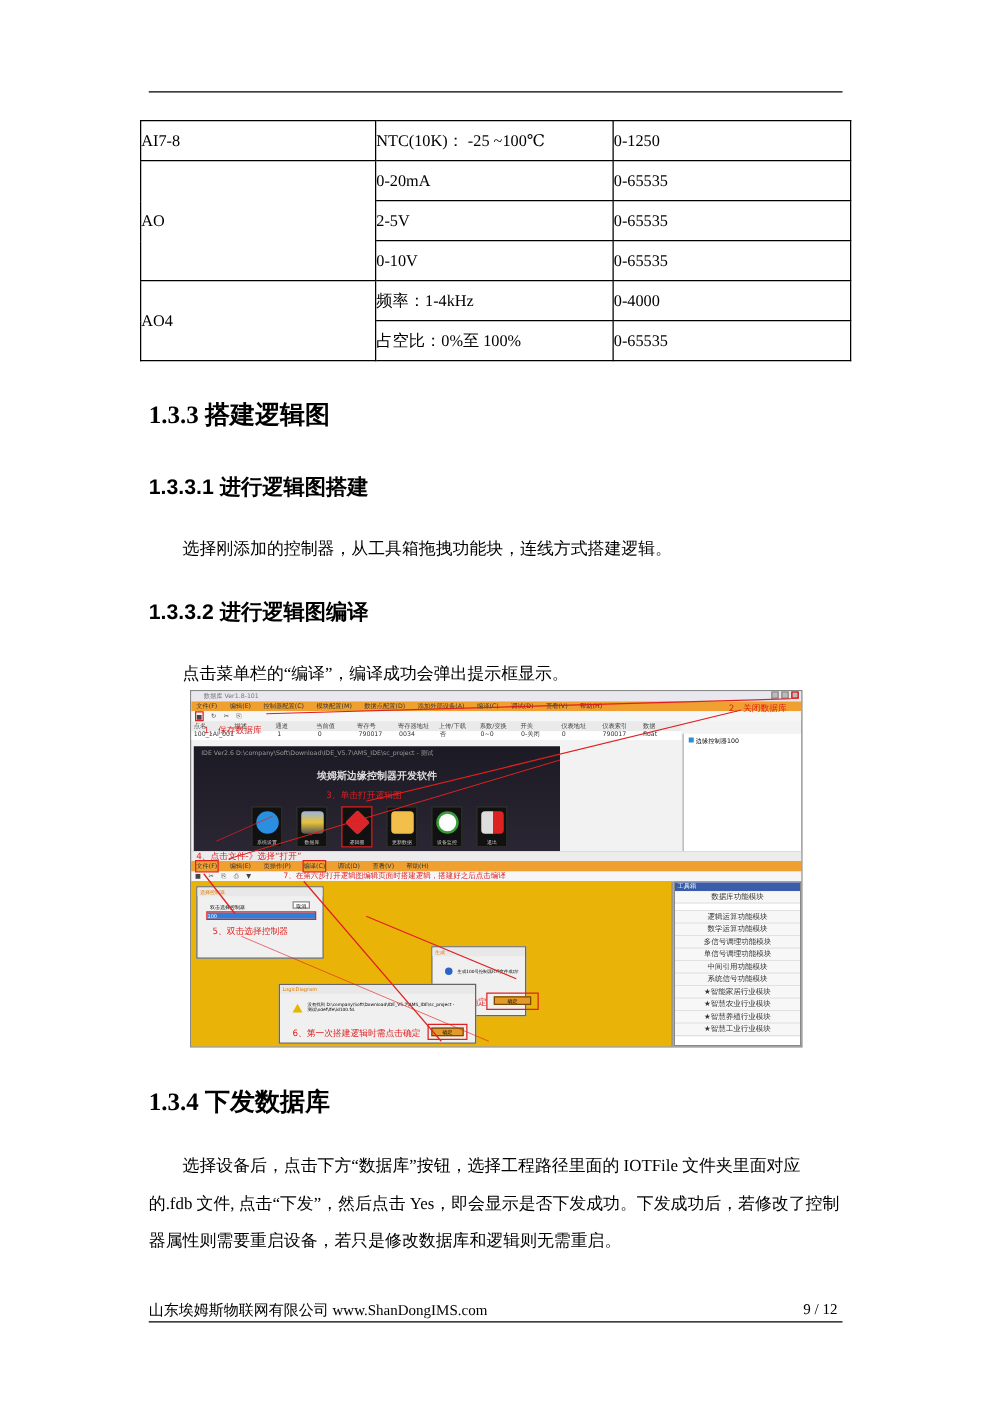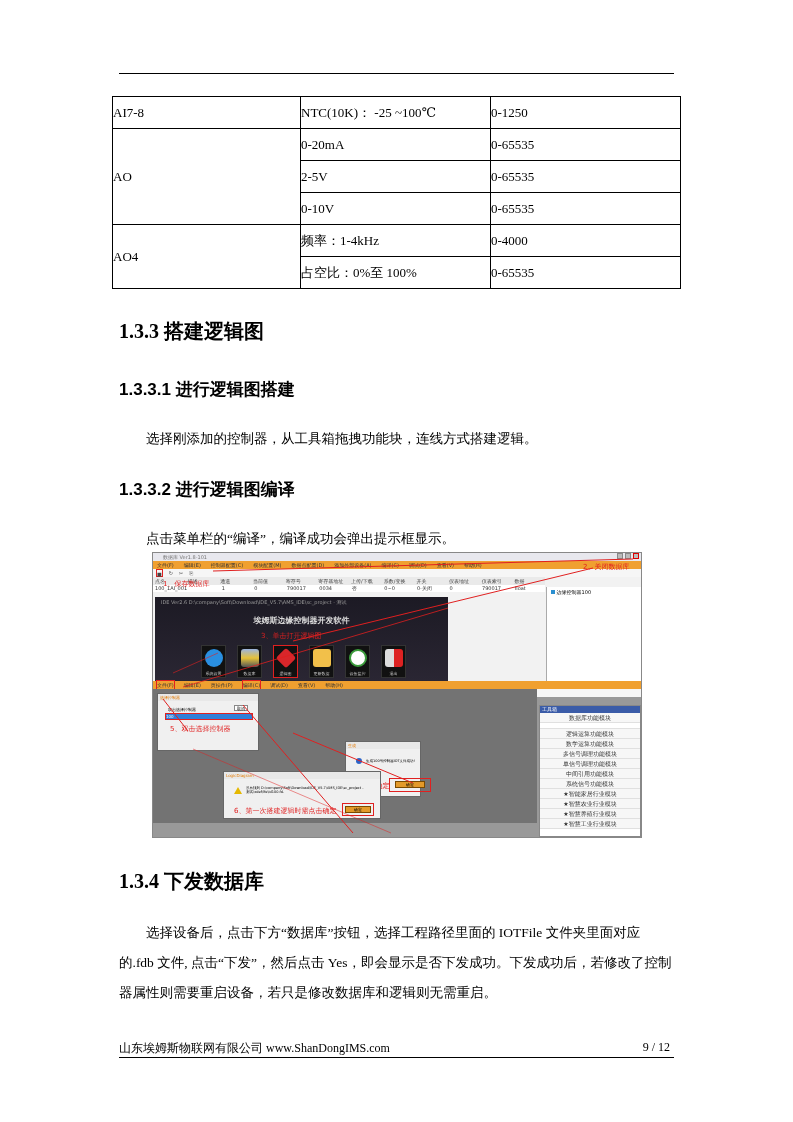--- a/index.html
+++ b/index.html
@@ -25,21 +25,21 @@
   .dark-panel { position: absolute; left: 2px; top: 44px; width: 293px; height: 84px; background: linear-gradient(#1c1a24, #2a2633); color: #fff; }
   .dark-panel .subtitle { position: absolute; top: 2px; left: 6px; font-size: 5px; color: #999; }
   .dark-panel .title { position: absolute; top: 18px; width: 100%; text-align: center; font-size: 8px; font-weight: bold; color: #ddd; }
   .icons { position: absolute; top: 48px; left: 46px; display: flex; gap: 11px; }
   .icon-tile { width: 25px; height: 33px; background: #111; border: 1px solid #333; position: relative; }
   .icon-tile .glyph { position: absolute; left: 3px; top: 3px; width: 18px; height: 18px; border-radius: 3px; }
   .icon-tile .lbl { position: absolute; bottom: 1px; width: 100%; text-align: center; font-size: 4px; color: #ccc; }
   .right-pane { position: absolute; left: 393px; top: 34px; width: 95px; height: 94px; background: #fff; border-left: 1px solid #aaa; }
   .second-win { position: absolute; left: 0; top: 128px; width: 490px; height: 158px; background: #999; }
   .second-title { height: 8px; background: #ececec; color: #d22; font-size: 7px; line-height: 8px; padding-left: 4px; }
-  .canvas { position: absolute; top: 8px; left: 0; width: 384px; height: 134px; background: #737373; }
+  .canvas { position: absolute; top: 24px; left: 0; width: 384px; height: 134px; background: #eab308; }
   .toolbox { position: absolute; top: 24px; right: 2px; width: 102px; height: 132px; background: #fff; border: 1px solid #888; }
   .toolbox .tb-head { height: 7px; background: #3b5ca8; color: #fff; line-height: 7px; padding-left: 2px; }
   .toolbox .tb-item { height: 10px; line-height: 10px; text-align: center; font-size: 6px; color: #333; border-bottom: 1px solid #e0e0e0; background: #f7f7f7; }
   .dialog { position: absolute; background: #f0f0f0; border: 1px solid #666; }
   .dialog .dh { height: 7px; background: #e8e8e8; color: #e47a00; line-height: 7px; padding-left: 2px; font-size: 4px; }
   .ann { position: absolute; color: #e02020; font-size: 7px; white-space: nowrap; }
   .redbox { position: absolute; border: 1px solid #e02020; }
   .btn-ok { position: absolute; width: 30px; height: 7px; background: #e39a2a; border: 1px solid #7a4a00; font-size: 4px; text-align: center; line-height: 6px; }
   svg.arrows { position: absolute; left: 0; top: 0; width: 490px; height: 286px; pointer-events: none; }
   .footer-left { position: absolute; left: 119px; top: 1040px; font-size: 12px; }
@@ -177,20 +177,23 @@
         <div class="lbl">设备监控</div>
       </div>
       <div class="icon-tile">
         <div class="glyph" style="background:linear-gradient(90deg,#ddd 50%,#d22 50%);"></div>
         <div class="lbl">退出</div>
       </div>
     </div>
   </div>
 
   <div class="second-win">
+    <div class="second-title">
+      <span>4、点击文件-》选择“打开”</span>
+    </div>
     <div class="menubar">
       <span style="outline:1px solid #e02020;">文件(F)</span>
       <span>编辑(E)</span>
       <span>页操作(P)</span>
       <span style="outline:1px solid #e02020;">编译(C)</span>
       <span>调试(D)</span>
       <span>查看(V)</span>
       <span>帮助(H)</span>
     </div>
     <div class="toolbar">

